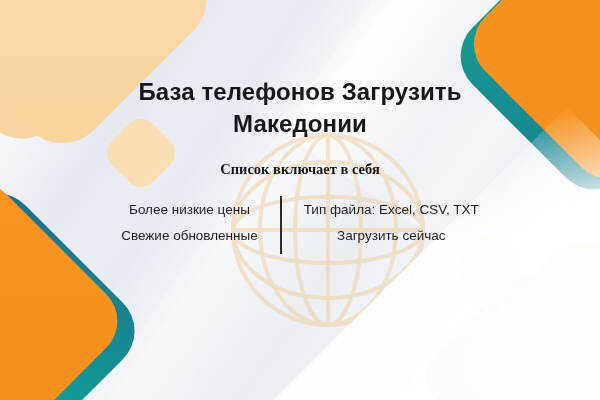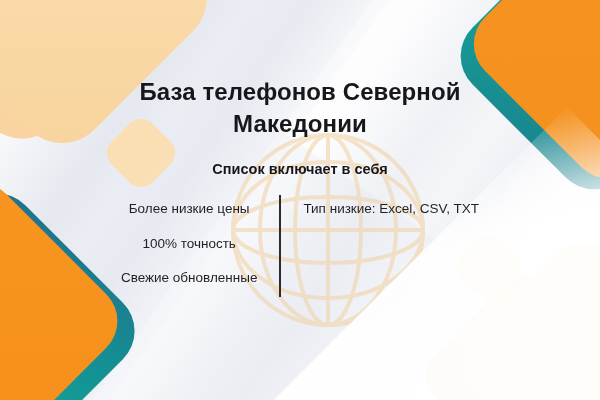--- a/index.html
+++ b/index.html
@@ -124,30 +124,31 @@
     line-height:1.32;
     color:#17171b;
     letter-spacing:.1px;
   }
   .subtitle {
     margin-top:22px;
     text-align:left;
     font-size:14.5px;
     font-weight:bold;
     color:#17171b;
+    font-family:Liberation Serif, serif;
   }
   .columns {
     margin-top:22px;
     display:flex;
     align-items:stretch;
     justify-content:center;
   }
   .col {
     display:flex; flex-direction:column;
-    gap:14px;
+    gap:5px;
     padding:0 22px;
     text-align:center;
   }
   .col .line {
     font-size:13.5px;
     color:#201f24;
     line-height:1.52;
     white-space:nowrap;
   }
   .divider {
@@ -193,33 +194,33 @@
   <div class="tile tile-bl-orange"></div>
 
   <div class="tile tile-br-big2"></div>
   <div class="tile tile-br-big"></div>
   <div class="tile tile-br-small"></div>
 
   <div class="sheet"></div>
 
   <div class="content">
 
-    <div class="title">База телефонов Северной Македонии</div>
+    <div class="title">База телефонов Загрузить Македонии</div>
 
     <div class="subtitle">Список включает в себя</div>
 
     <div class="columns">
 
       <div class="col">
         <div class="line">Более низкие цены</div>
-        <div class="line">100% точность</div>
         <div class="line">Свежие обновленные</div>
       </div>
 
       <div class="divider"></div>
 
       <div class="col">
-        <div class="line">Тип низкие: Excel, CSV, TXT</div>
+        <div class="line">Тип файла: Excel, CSV, TXT</div>
+        <div class="line">Загрузить сейчас</div>
       </div>
 
     </div>
   </div>
 </div>
 
 </body></html>

